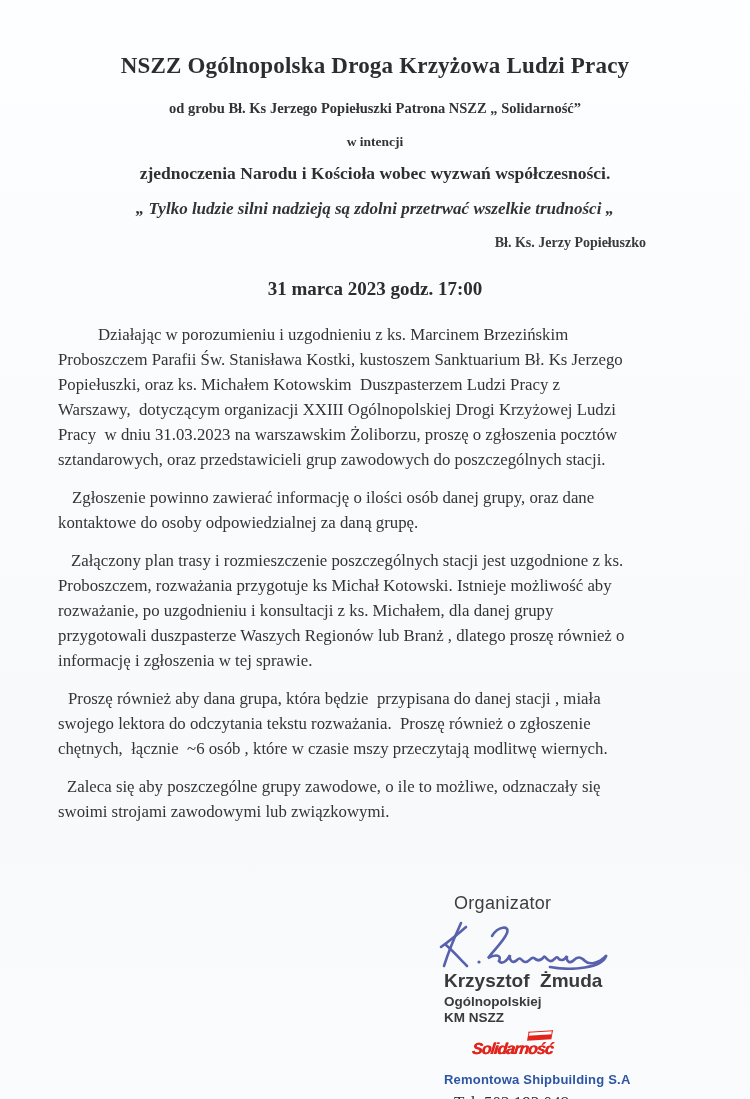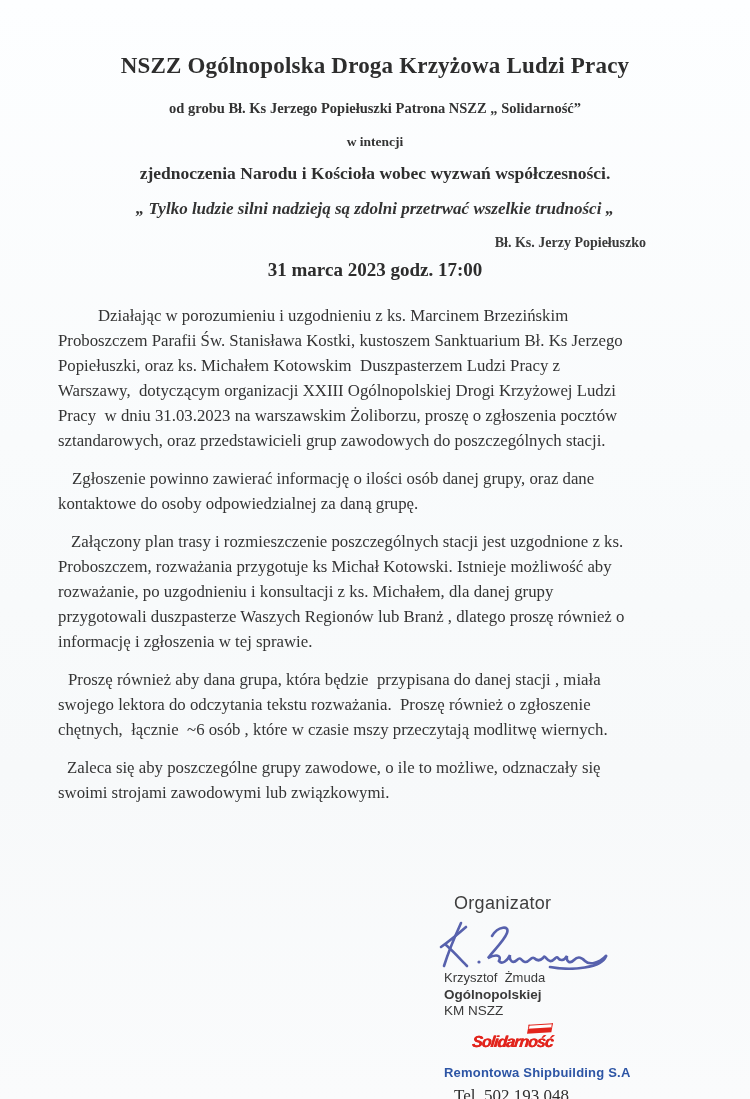--- a/index.html
+++ b/index.html
@@ -13,40 +13,40 @@
     color:#333;
     overflow:hidden;
   }
   
   .title{padding-top:53px;text-align:center;font-size:23px;font-weight:700;color:#2d2d2d;letter-spacing:.2px;}
   .subtitle{margin-top:21px;text-align:center;font-size:14.5px;font-weight:700;color:#333;}
   .intencja{margin-top:17px;text-align:center;font-size:13.5px;font-weight:700;color:#333;}
   .intention{margin-top:13px;text-align:center;font-size:17.5px;font-weight:700;color:#2f2f2f;}
   .quote{margin-top:15px;text-align:center;font-size:17px;font-weight:700;font-style:italic;color:#333;}
   .quote-author{margin-top:16px;text-align:right;padding-right:104px;font-size:14px;font-weight:700;color:#3a3a3a;}
-  .event-date{margin-top:8px;text-align:center;font-size:19px;font-weight:700;color:#2d2d2d;}
+  .event-date{margin-top:27px;text-align:center;font-size:19px;font-weight:700;color:#2d2d2d;}
   
   .body-text{margin:22px 58px 0 58px;font-size:16.8px;line-height:25px;color:#343434;}
   .para{margin-bottom:13px;}
   .para .line{white-space:pre-wrap;}
   .para .line:first-child{padding-left:var(--ind,0px);}
   .p1{--ind:40px;}
   .p2{--ind:4px;}
   .p3{--ind:14px;}
   .p4{--ind:13px;}
   .p5{--ind:10px;}
   .p6{--ind:9px;margin-bottom:0;}
   a.email-link{color:#1b49c8;text-decoration:underline;cursor:pointer;}
   
   .sig-block{position:absolute;left:444px;top:893px;width:280px;font-family:"Liberation Sans","DejaVu Sans",sans-serif;}
   .organizer{margin-left:10px;font-size:18px;font-weight:400;color:#3e3e3e;letter-spacing:.3px;}
   .handsig{margin:4px 0 0 -8px;display:block;}
-  .sig-name{font-size:13px;font-weight:400;color:#3a3a3a;white-space:pre-wrap;}
+  .sig-name{font-size:19px;font-weight:700;color:#3a3a3a;white-space:pre-wrap;}
   .sig-role{margin-top:2px;font-size:13.5px;font-weight:700;color:#3a3a3a;}
-  .sig-union{margin-top:1px;font-size:13.5px;font-weight:400;color:#3a3a3a;}
+  .sig-union{margin-top:1px;font-size:13.5px;font-weight:700;color:#3a3a3a;}
   .logo-wrap{position:relative;margin:8px 0 0 28px;width:110px;height:30px;}
   .logo-text{
     font-size:16px;font-weight:800;font-style:italic;letter-spacing:-1px;
     color:#e2241c;transform:skewX(-6deg);display:inline-block;
     text-shadow:.6px 0 #e2241c;margin-top:7px;
   }
   .flag{position:absolute;left:56px;top:-2px;width:24px;height:9px;transform:skewX(-14deg) rotate(-4deg);}
   .flag .white{height:4px;background:#fff;border:1px solid #e2241c;border-bottom:none;box-sizing:border-box;}
   .flag .red{height:5px;background:#e2241c;}
   .company{margin-top:9px;font-size:13px;font-weight:700;color:#2d55a5;letter-spacing:.2px;}

